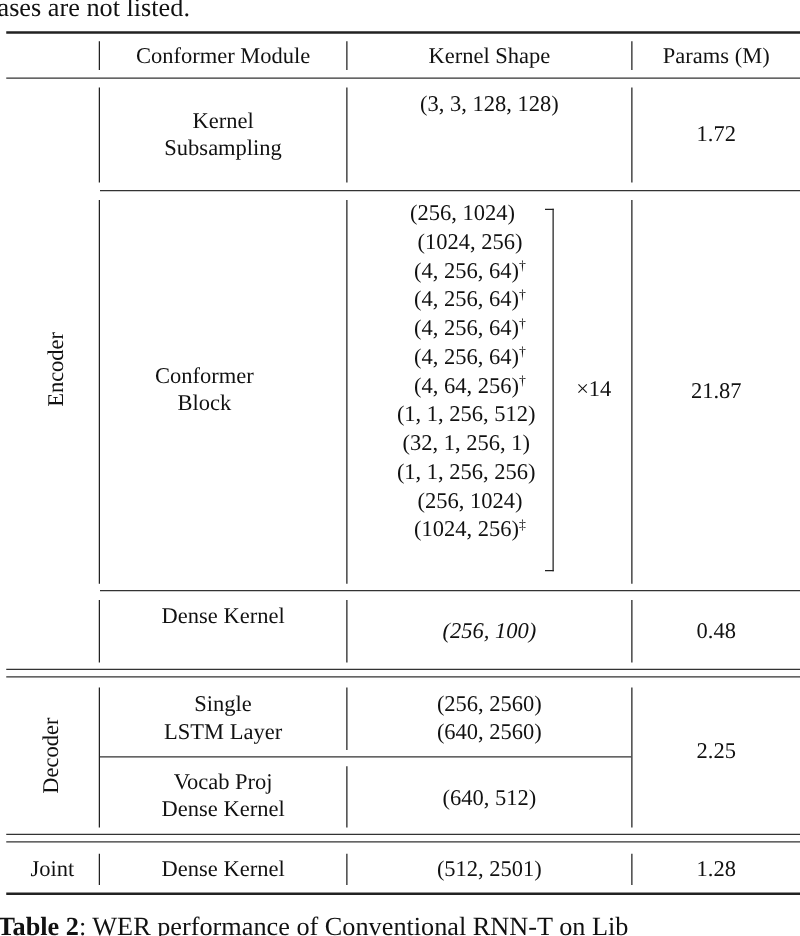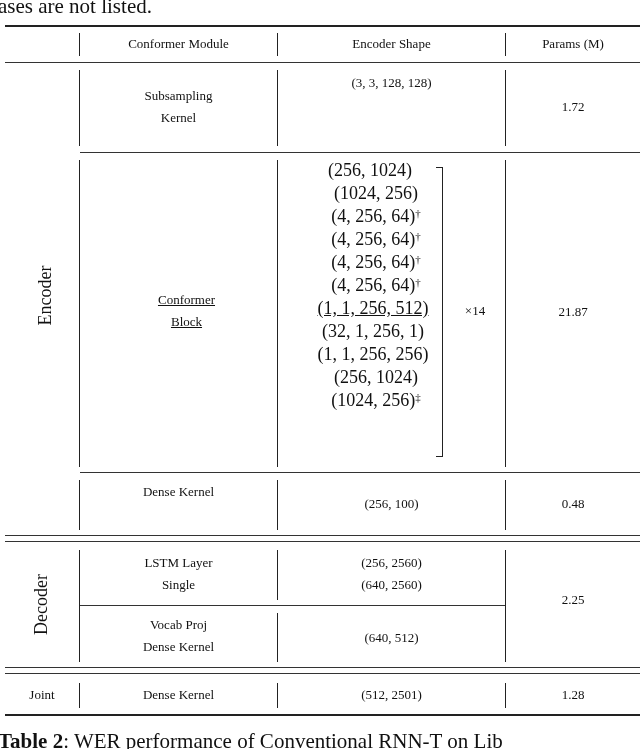--- a/index.html
+++ b/index.html
@@ -1,21 +1,21 @@
 <!DOCTYPE html>
 <html><head>
 <meta charset="utf-8">
 <style>
   html, body { margin:0; padding:0; background:#fff; }
   body { width:640px; height:749px; position:relative; overflow:hidden;
          font-family:"Liberation Serif","DejaVu Serif",serif; color:#111; }
   .hr { position:absolute; background:#222; height:2px; }
   .hr.thin { height:1.2px; background:#333; }
   .vr { position:absolute; width:1.3px; background:#222; }
-  .txt { position:absolute; font-size:13px; line-height:22px; text-align:center; white-space:nowrap; }
+  .txt { position:absolute; font-size:18px; line-height:22px; text-align:center; white-space:nowrap; }
   .top-text { position:absolute; left:-2px; top:-6px; font-size:21px; line-height:24px; white-space:nowrap; }
   .caption { position:absolute; left:-2px; top:729px; font-size:21px; line-height:24px; white-space:nowrap; }
   .caption b { font-weight:bold; }
   .vlabel { position:absolute; font-size:18px; white-space:nowrap; transform:rotate(-90deg); transform-origin:center center; }
   .kernel-list { position:absolute; font-size:18px; line-height:23px; text-align:center; }
   .kernel-list div { white-space:nowrap; }
   sup { font-size:11px; vertical-align:top; position:relative; top:-3px; }
   .bracket { position:absolute; border-right:1.5px solid #222; border-top:1.5px solid #222; border-bottom:1.5px solid #222; width:6px; }
 </style>
 </head>
@@ -55,66 +55,67 @@
   <div class="vr" style="left:79px; top:550px; height:112px;"></div>
   <div class="vr" style="left:277px; top:550px; height:50px;"></div>
   <div class="vr" style="left:277px; top:613px; height:49px;"></div>
   <div class="vr" style="left:505px; top:550px; height:112px;"></div>
 
   <div class="vr" style="left:79px; top:683px; height:25px;"></div>
   <div class="vr" style="left:277px; top:683px; height:25px;"></div>
   <div class="vr" style="left:505px; top:683px; height:25px;"></div>
 
   <div class="txt" style="left:80px; width:197px; top:33px;">Conformer Module</div>
-  <div class="txt" style="left:278px; width:227px; top:33px;">Encoder Shape</div>
+  <div class="txt" style="left:278px; width:227px; top:33px;">Kernel Shape</div>
   <div class="txt" style="left:506px; width:134px; top:33px;">Params (M)</div>
 
   <div class="vlabel" style="left:10px; width:80px; top:285px; margin-left:-5px; text-align:center;">Encoder</div>
   <div class="vlabel" style="left:6px; width:80px; top:594px; margin-left:-5px; text-align:center;">Decoder</div>
   <div class="txt" style="left:5px; width:74px; top:684px;">Joint</div>
 
   <div class="txt" style="left:80px; width:197px; top:85px;">
+    <div>Kernel</div>
     <div>Subsampling</div>
-    <div>Kernel</div>
   </div>
   <div class="txt" style="left:278px; width:227px; top:72px;">
     <div>(3, 3, 128, 128)</div>
   </div>
   <div class="txt" style="left:506px; width:134px; top:96px;">1.72</div>
 
-  <div class="txt" style="left:88px; width:197px; top:289px;text-decoration:underline;">
+  <div class="txt" style="left:65px; width:197px; top:289px;">
     <div>Conformer</div>
     <div>Block</div>
   </div>
   <div class="kernel-list" style="left:290px; width:160px; top:159px;">
     <div><span>(256, 1024)</span><sup></sup></div>
     <div style="padding-left:12px;"><span>(1024, 256)</span><sup></sup></div>
     <div style="padding-left:12px;"><span>(4, 256, 64)</span><sup>†</sup></div>
     <div style="padding-left:12px;"><span>(4, 256, 64)</span><sup>†</sup></div>
     <div style="padding-left:12px;"><span>(4, 256, 64)</span><sup>†</sup></div>
     <div style="padding-left:12px;"><span>(4, 256, 64)</span><sup>†</sup></div>
-    <div style="padding-left:6px;text-decoration:underline;"><span>(1, 1, 256, 512)</span><sup></sup></div>
+    <div style="padding-left:12px;"><span>(4, 64, 256)</span><sup>†</sup></div>
+    <div style="padding-left:6px;"><span>(1, 1, 256, 512)</span><sup></sup></div>
     <div style="padding-left:6px;"><span>(32, 1, 256, 1)</span><sup></sup></div>
     <div style="padding-left:6px;"><span>(1, 1, 256, 256)</span><sup></sup></div>
     <div style="padding-left:12px;"><span>(256, 1024)</span><sup></sup></div>
     <div style="padding-left:12px;"><span>(1024, 256)</span><sup>‡</sup></div>
   </div>
   <div class="bracket" style="left:436px; top:167px; height:288px;"></div>
   <div class="txt" style="left:450px; width:50px; top:300px;">×14</div>
   <div class="txt" style="left:506px; width:134px; top:301px;">21.87</div>
 
   <div class="txt" style="left:80px; width:197px; top:481px;">
     <div>Dense Kernel</div>
   </div>
-  <div class="txt" style="left:278px; width:227px; top:493px;">(256, 100)</div>
+  <div class="txt" style="left:278px; width:227px; top:493px;font-style:italic;">(256, 100)</div>
   <div class="txt" style="left:506px; width:134px; top:493px;">0.48</div>
 
   <div class="txt" style="left:80px; width:197px; top:552px;">
+    <div>Single</div>
     <div>LSTM Layer</div>
-    <div>Single</div>
   </div>
   <div class="txt" style="left:278px; width:227px; top:552px;">
     <div>(256, 2560)</div>
     <div>(640, 2560)</div>
   </div>
   <div class="txt" style="left:506px; width:134px; top:589px;">2.25</div>
 
   <div class="txt" style="left:80px; width:197px; top:614px;">
     <div>Vocab Proj</div>
     <div>Dense Kernel</div>

